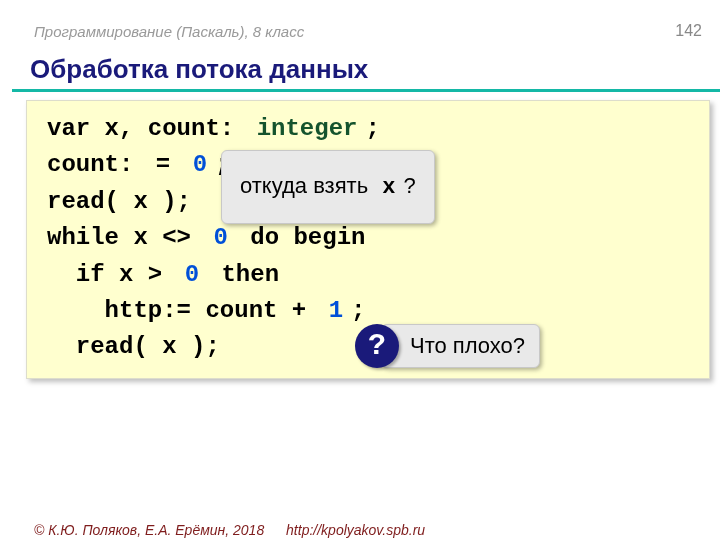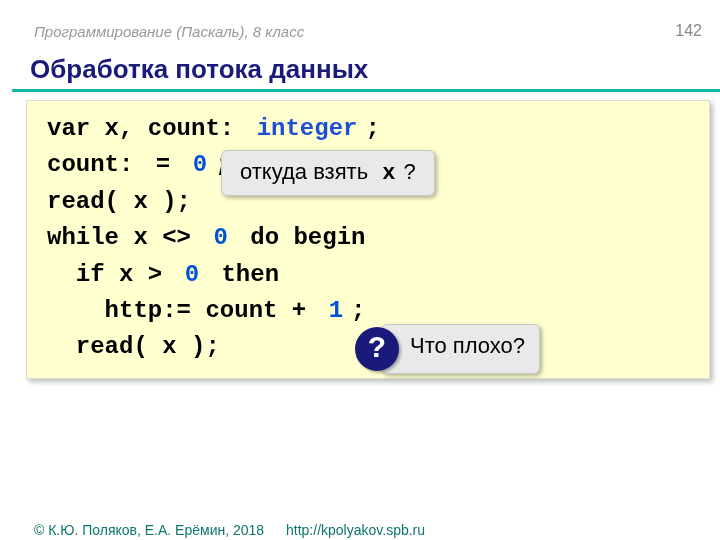--- a/index.html
+++ b/index.html
@@ -35,31 +35,31 @@
     border: 1px solid #ddc;
     box-shadow: 3px 3px 5px rgba(0,0,0,0.25);
     padding: 8px 12px 10px 12px;
     font-family: "Courier New", monospace;
     font-size: 24px;
     font-weight: bold;
     line-height: 1.35;
     color: #000;
     position: relative;
   }
-  .k-type { color: #1d4ed8; }
+  .k-type { color: #14532d; }
   .k-num  { color: #0050d8; }
   .callout1 {
     position: absolute;
     left: 190px;
     top: 45px;
     background: #e9e9e9;
     border: 1px solid #c8c8c8;
     border-radius: 6px;
     box-shadow: 2px 2px 4px rgba(0,0,0,0.3);
-    padding: 6px 14px;
+    padding: 20px 14px;
     font-family: Arial, sans-serif;
     font-weight: normal;
     font-size: 22px;
     color: #000;
   }
   .callout1 .mono { font-family: "Courier New", monospace; font-weight: bold; }
   .question-bubble {
     position: absolute;
     left: 320px;
     top: 215px;
@@ -78,33 +78,34 @@
     align-items: center;
     justify-content: center;
     z-index: 2;
     box-shadow: 2px 2px 3px rgba(0,0,0,0.3);
   }
   .q-box {
     background: #e9e9e9;
     border: 1px solid #c8c8c8;
     border-radius: 6px;
     box-shadow: 2px 2px 4px rgba(0,0,0,0.3);
-    padding: 6px 14px 12px 28px;
+    padding: 6px 14px 6px 28px;
     margin-left: -22px;
     font-family: Arial, sans-serif;
     font-weight: normal;
     font-size: 22px;
     color: #000;
     z-index: 1;
   }
   .footer {
     position: absolute;
     bottom: 6px;
     left: 18px;
-    color: #0f766e;
+    font-style: italic;
+    color: #7f1d1d;
     font-size: 14px;
   }
   .footer .url { margin-left: 14px; }
 </style>
 </head>
 <body>
 
 <div class="header-bar">
   <span>Программирование (Паскаль), 8 класс</span>
   <span class="page-num">142</span>

